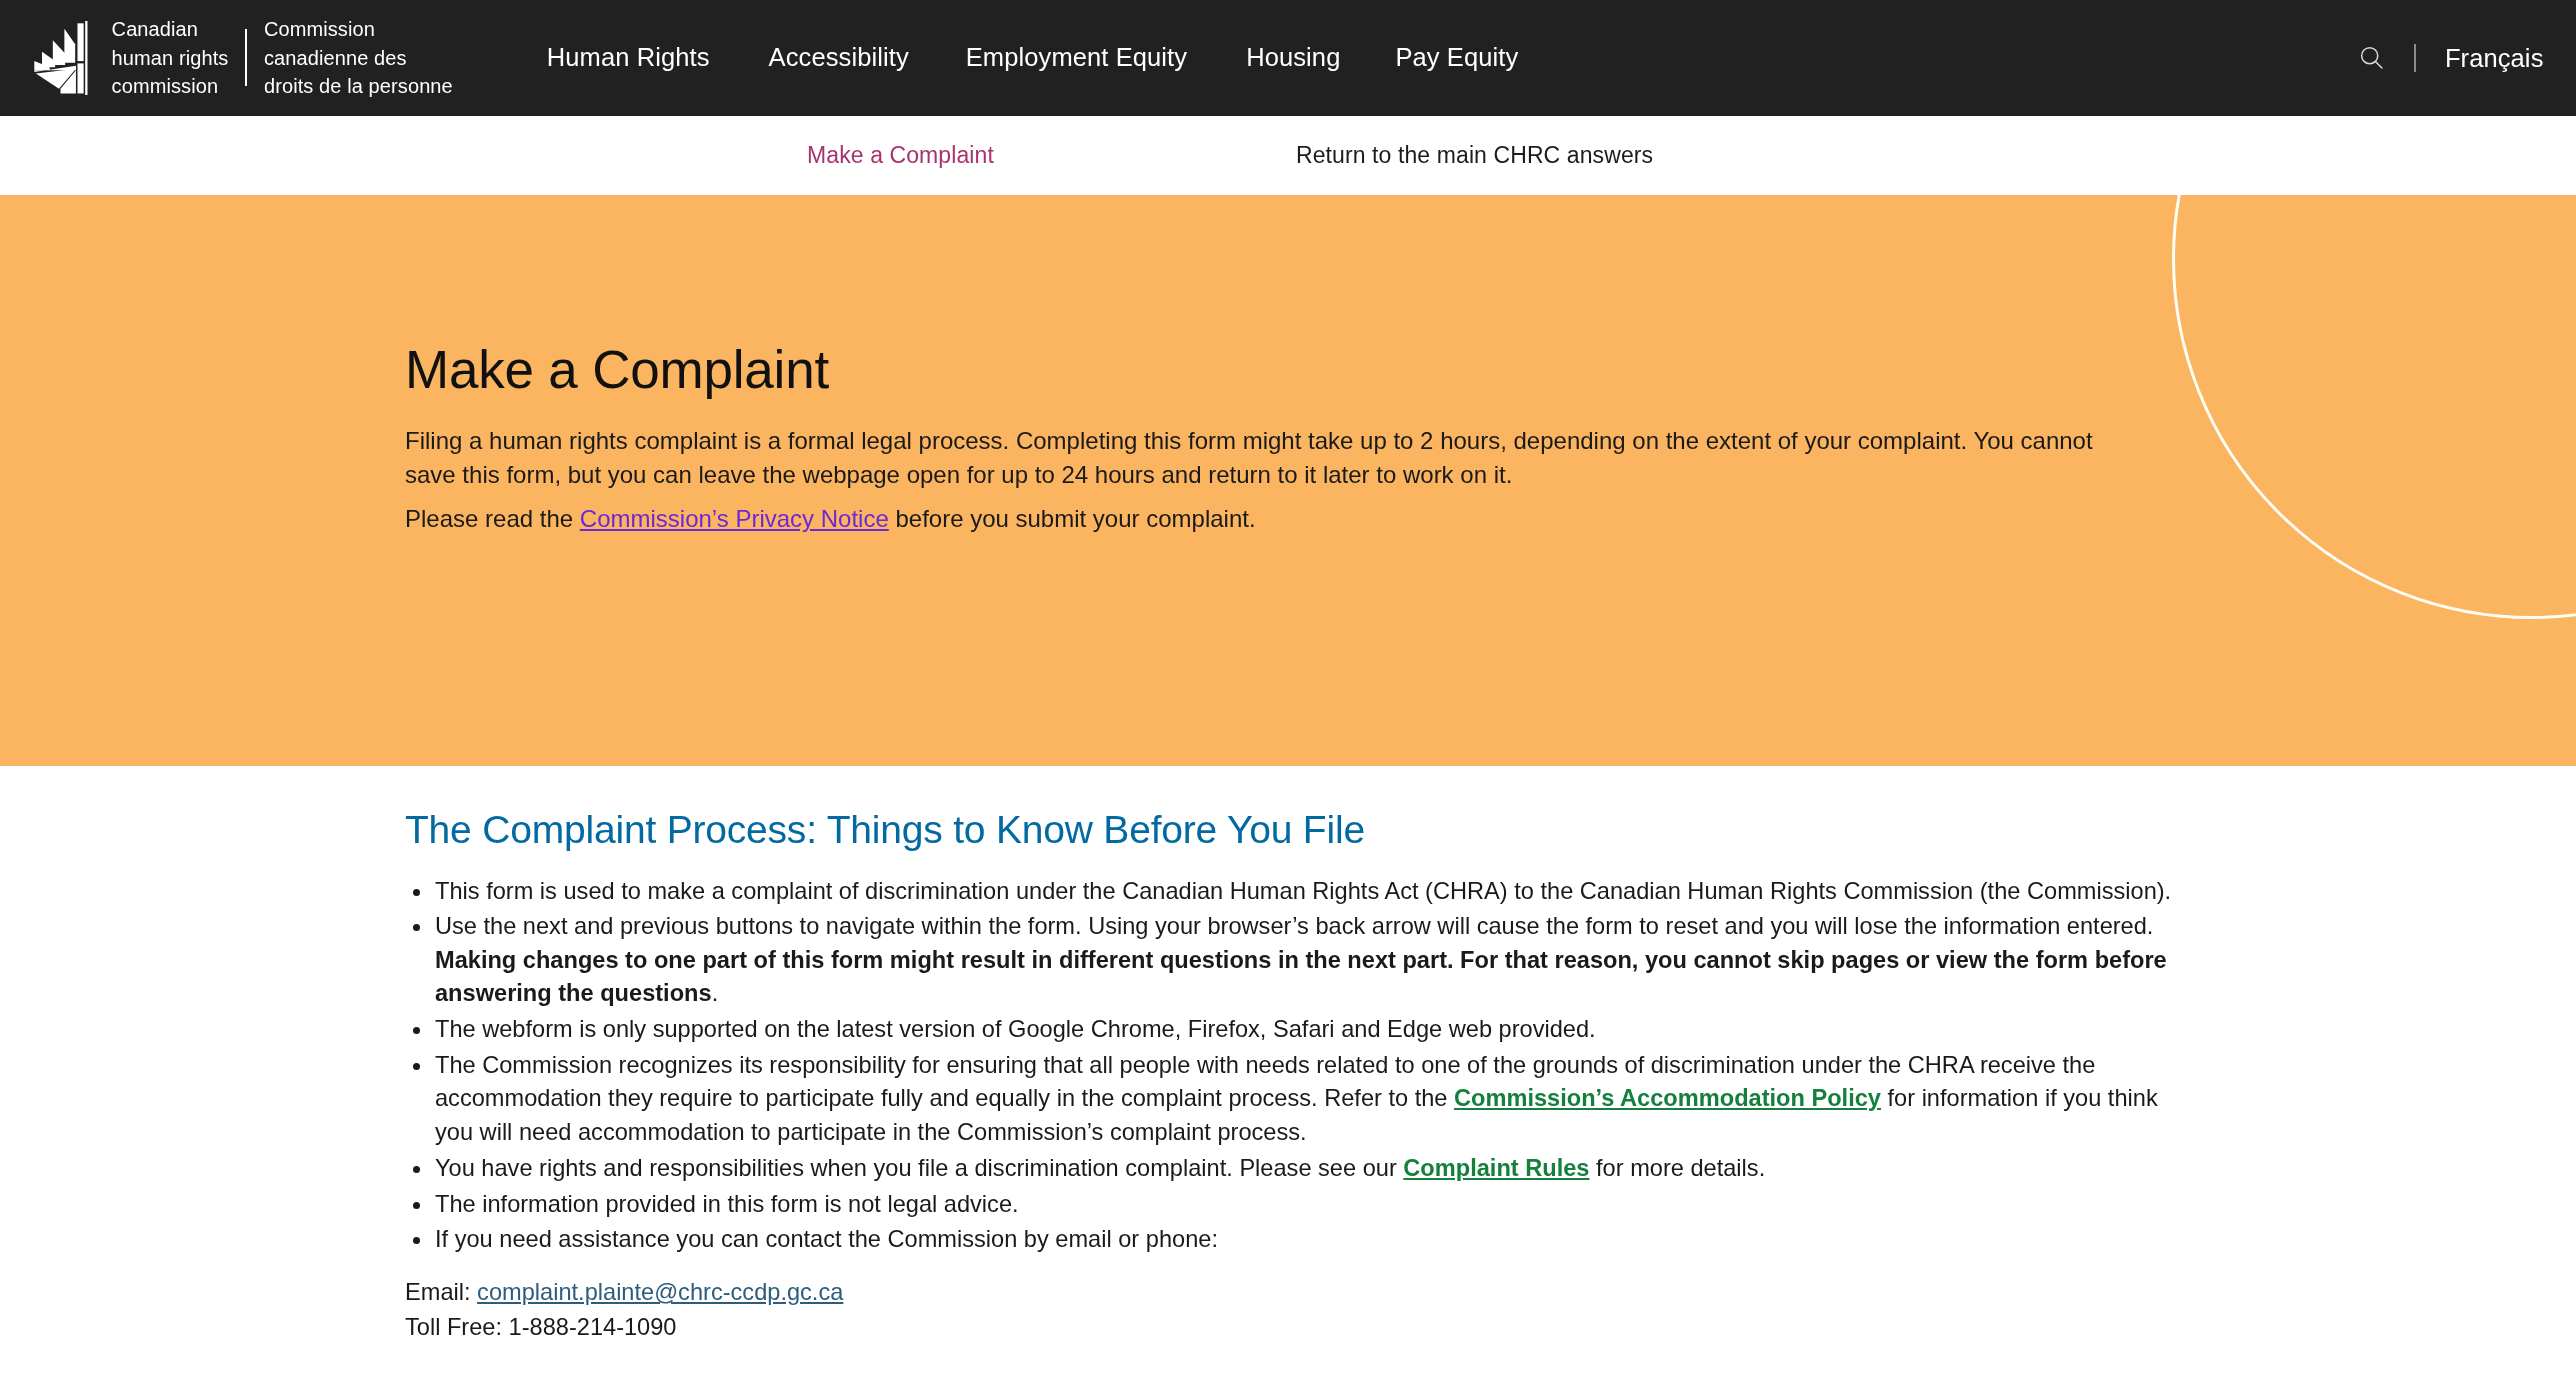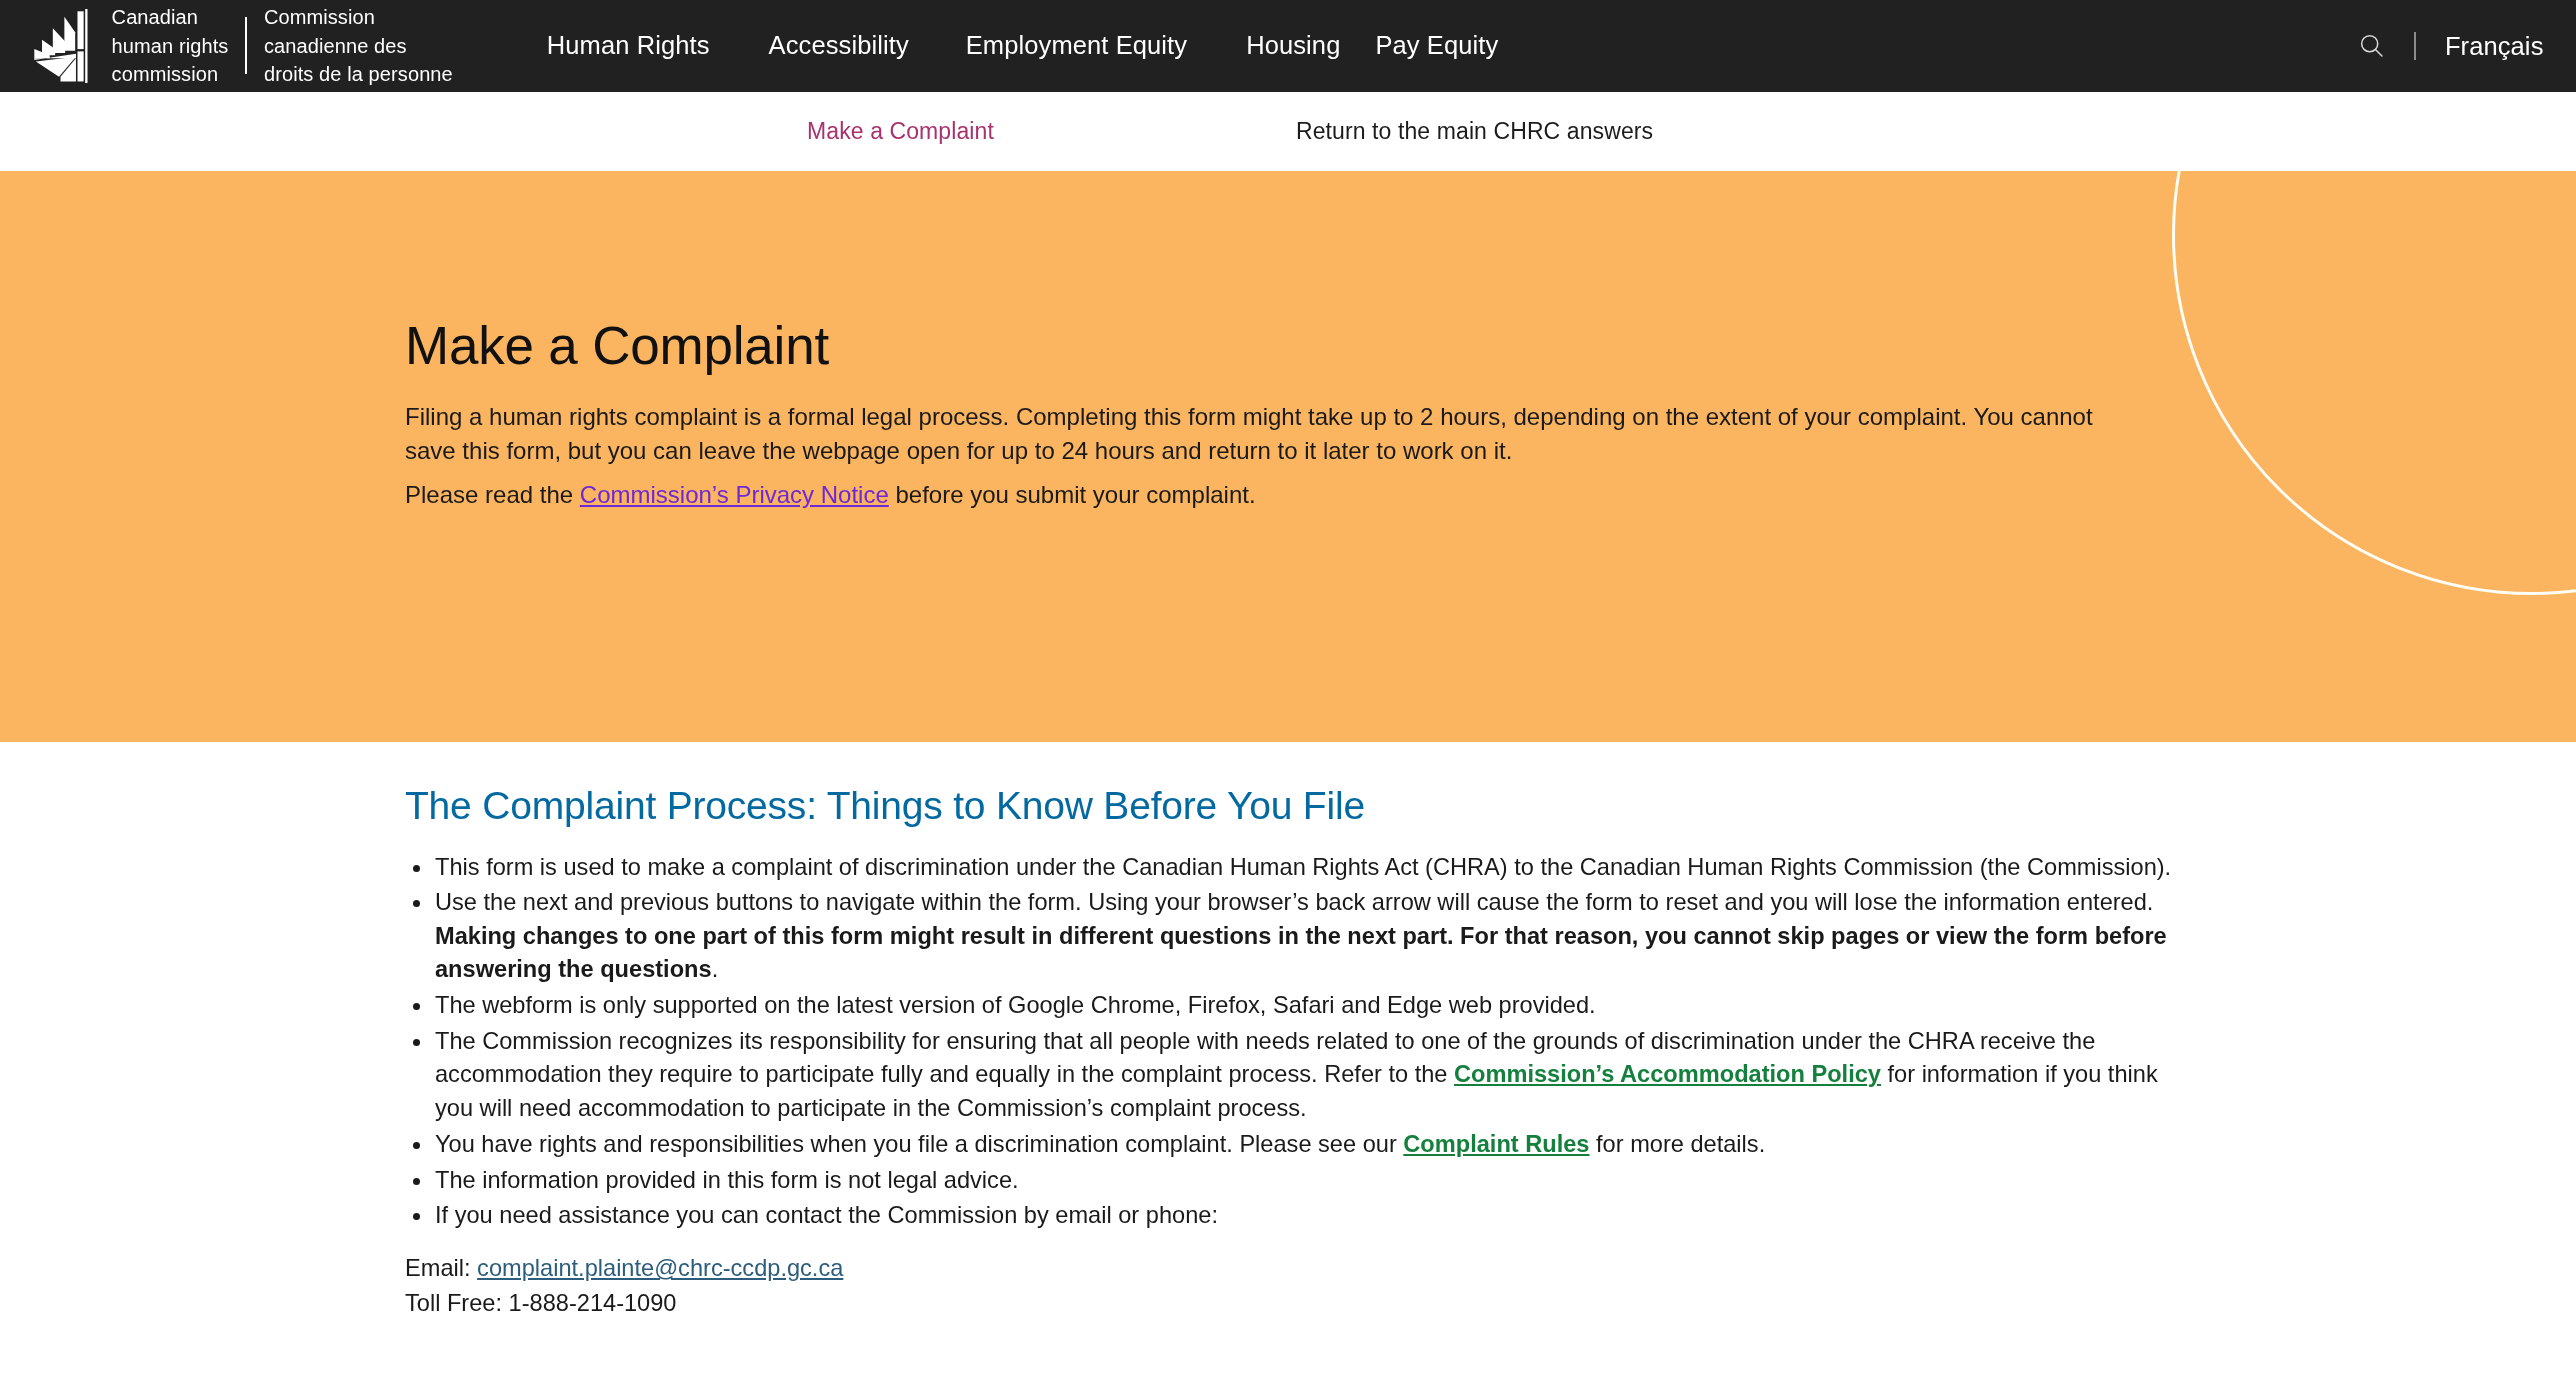--- a/index.html
+++ b/index.html
@@ -10,21 +10,21 @@
     height: 1389px;
     background: #ffffff;
     font-family: "Liberation Sans", "DejaVu Sans", sans-serif;
     -webkit-font-smoothing: antialiased;
     overflow: hidden;
   }
 
   
   .topbar {
     position: relative;
-    height: 92px;
+    height: 116px;
     background: #212121;
     display: flex;
     align-items: center;
     padding: 0 32.5px 0 31px;
     justify-content: flex-end;
   }
 
   .brand {
     display: flex;
     align-items: center;
@@ -78,21 +78,21 @@
     line-height: 1;
     text-decoration: none;
     font-weight: 400;
     letter-spacing: 0.1px;
     white-space: nowrap;
     padding: 7.7px 0;
   }
   .nav-gap-1 { margin-right: 59px; }
   .nav-gap-2 { margin-right: 57px; }
   .nav-gap-3 { margin-right: 59px; }
-  .nav-gap-4 { margin-right: 35px; }
+  .nav-gap-4 { margin-right: 55px; }
 
   .header-right {
     display: flex;
     align-items: center;
     gap: 12px;
     flex: 0 0 auto;
     margin-left: auto;
   }
 
   .search-btn {

